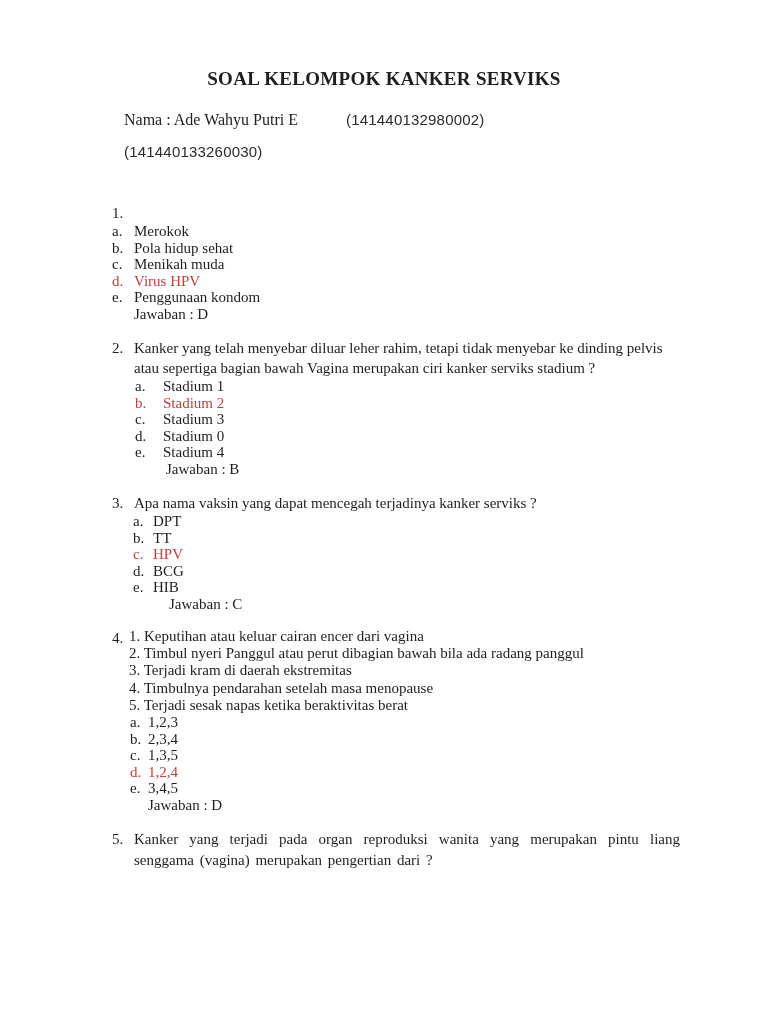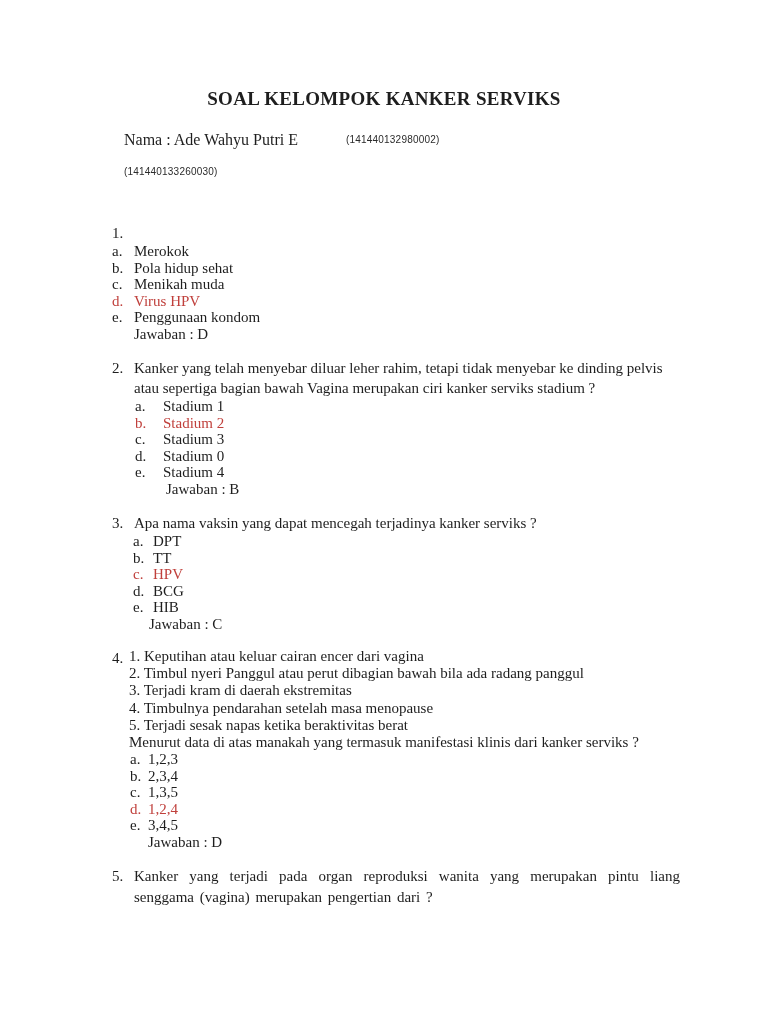--- a/index.html
+++ b/index.html
@@ -6,34 +6,34 @@
   html,body { width:768px; height:1024px; }
   body {
     background:#ffffff;
     font-family:"Liberation Serif", serif;
     color:#1e1e1e;
     overflow:hidden;
   }
   .doc-page { position:relative; width:768px; height:1024px; background:#ffffff; }
 
   .doc-title {
-    padding-top:88px;
+    padding-top:68px;
     text-align:center;
     font-weight:700;
     font-size:19px;
     letter-spacing:0.3px;
   }
 
   .hdr { margin:20px 0 0 88px; font-size:16px; line-height:19px; }
   .hdr-row { display:flex; margin-bottom:13px;margin-left:36px; }
   .who { width:222px; flex:none; }
   .who.indent { padding-left:46px; }
   .nim {
     font-family:"Liberation Sans", sans-serif;
-    font-size:10px;
+    font-size:15px;
     color:#2b2b2b;
     letter-spacing:0.2px;
   }
 
   .qs { margin-top:42px; font-size:15px; }
   .q { margin-bottom:16px; }
 
   .q-head { display:flex; line-height:20px; }
   .q-num { width:22px; margin-left:112px; flex:none; }
   .q-text { width:546px; }
@@ -52,21 +52,21 @@
 
   .opt { display:flex; }
   .opt .m { flex:none; }
   .opts-q1 .m { width:22px; }
   .opts-q2 .m { width:28px; }
   .opts-q3 .m { width:20px; }
   .opts-q4 .m { width:18px; }
 
   .opts-q1 .jawaban { margin-left:22px; }
   .opts-q2 .jawaban { margin-left:31px; }
-  .opts-q3 .jawaban { margin-left:16px; }
+  .opts-q3 .jawaban { margin-left:36px; }
   .opts-q4 .jawaban { margin-left:18px; }
 
   .opt[data-correct="true"] { color:#c0403c; }
 </style>
 </head>
 <body>
 
 <div class="doc-page">
 
   <h1 class="doc-title">SOAL KELOMPOK KANKER SERVIKS</h1>
@@ -174,21 +174,20 @@
 
     <section class="q q4">
       <div class="q-head">
         <span class="q-num">4.</span>
         <div class="q-text q4lines">
           <div>1. Keputihan atau keluar cairan encer dari vagina</div>
           <div>2. Timbul nyeri Panggul atau perut dibagian bawah bila ada radang panggul</div>
           <div>3. Terjadi kram di daerah ekstremitas</div>
           <div>4. Timbulnya pendarahan setelah masa menopause</div>
           <div>5. Terjadi sesak napas ketika beraktivitas berat</div>
-          <div>Menurut data di atas manakah yang termasuk manifestasi klinis dari kanker serviks ?</div>
         </div>
       </div>
       <div class="opts opts-q4">
         <div class="opt" data-correct="false">
           <span class="m">a.</span>
           <span class="t">1,2,3</span>
         </div>
         <div class="opt" data-correct="false">
           <span class="m">b.</span>
           <span class="t">2,3,4</span>

